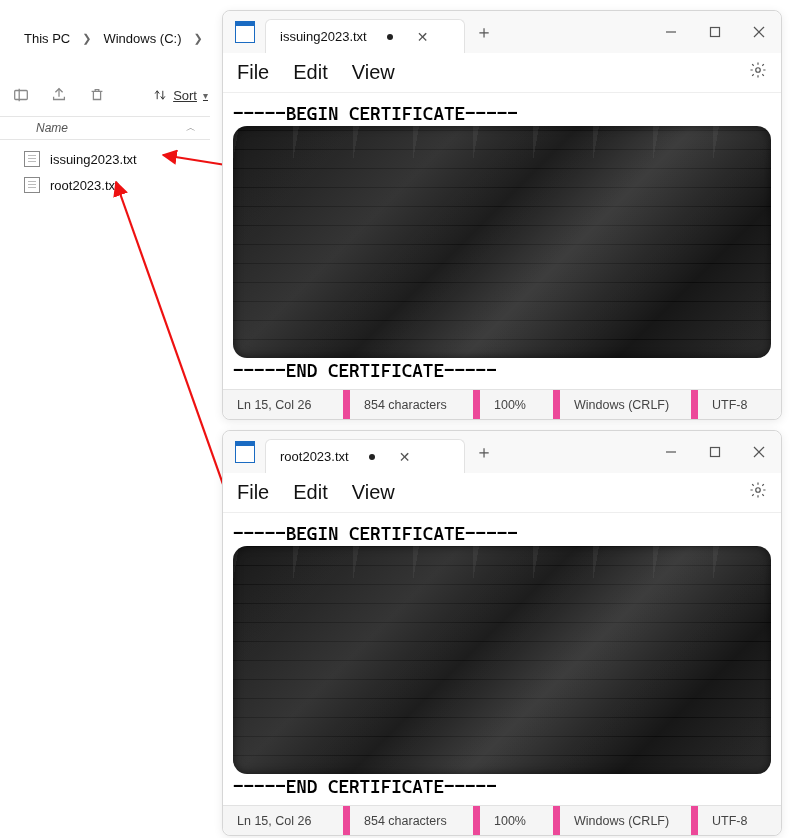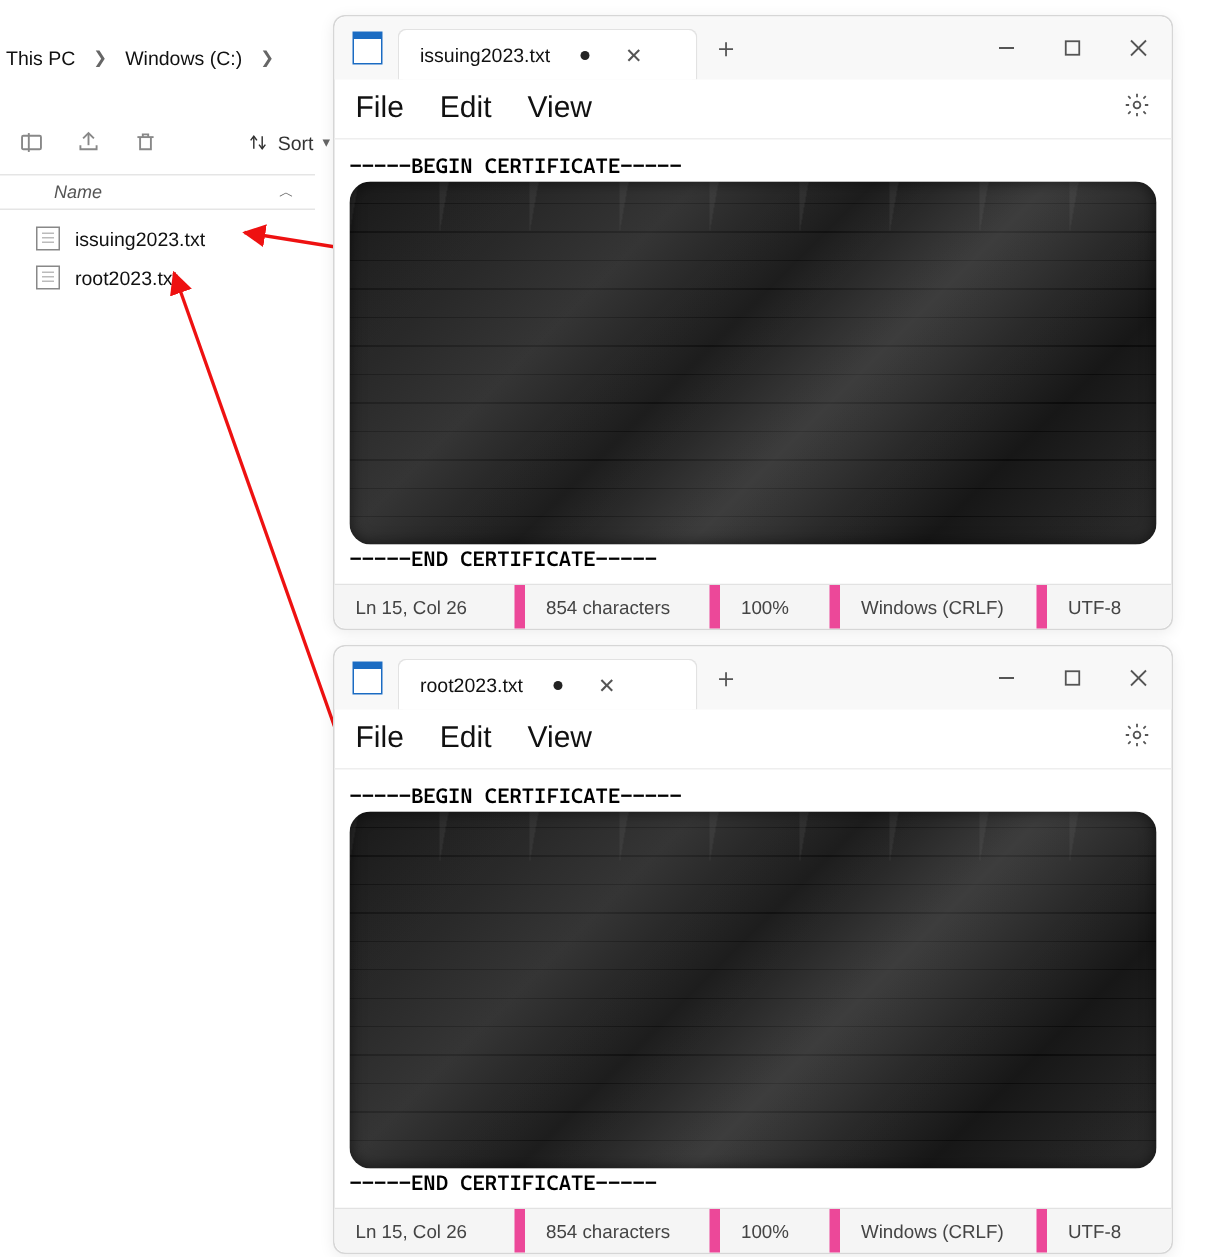--- a/index.html
+++ b/index.html
@@ -16,42 +16,42 @@
 
   
   .breadcrumbs {
     position: absolute;
     top: 26px;
     left: 0;
     height: 24px;
     display: flex;
     align-items: center;
     gap: 6px;
-    padding-left: 0;
+    padding-left: 20px;
     color: #111;
   }
   .breadcrumbs .sep { color: #666; font-size: 11px; padding: 0 2px;}
   .breadcrumbs .crumb { padding: 2px 4px; }
 
   
   .ex-toolbar {
     position: absolute;
     top: 80px;
     left: 0;
     width: 220px;
     height: 30px;
     display: flex;
     align-items: center;
     gap: 20px;
     padding-left: 12px;
     color: #999;
   }
   .ex-toolbar .ex-icon { width:18px; height:18px; display:flex; align-items:center; justify-content:center; }
   .ex-toolbar svg { stroke: #888; fill: none; stroke-width:1.4; }
-  .ex-toolbar .sort-group { margin-left: auto; margin-right: 0; display:flex; align-items:center; gap:6px; color:#333; }
+  .ex-toolbar .sort-group { margin-left: auto; margin-right: 12px; display:flex; align-items:center; gap:6px; color:#333;text-decoration:underline; }
 
   
   .ex-colhead {
     position: absolute;
     top: 116px;
     left: 0;
     width: 210px;
     height: 24px;
     display: flex;
     align-items: center;
@@ -158,21 +158,21 @@
 
   .np-body {
     flex:1;
     padding: 10px 10px 8px 10px;
     overflow:hidden;
     display:flex;
     flex-direction:column;
   }
   .np-body .pemline, .np-body .pemend {
     font-family: "Cascadia Mono","Consolas",monospace;
-    font-size: 14px;
+    font-size: 18px;
     font-weight: 600;
     white-space: pre;
   }
   .np-body .redacted {
     flex:1;
     margin: 2px 0 2px 0;
     border-radius:14px;
     background:
       linear-gradient(100deg, rgba(120,120,120,0.15) 0 6px, transparent 6px 12px) 0 0/60px 100%,
       repeating-linear-gradient(0deg, rgba(255,255,255,0.05) 0 18px, rgba(0,0,0,0.0) 18px 19px),

